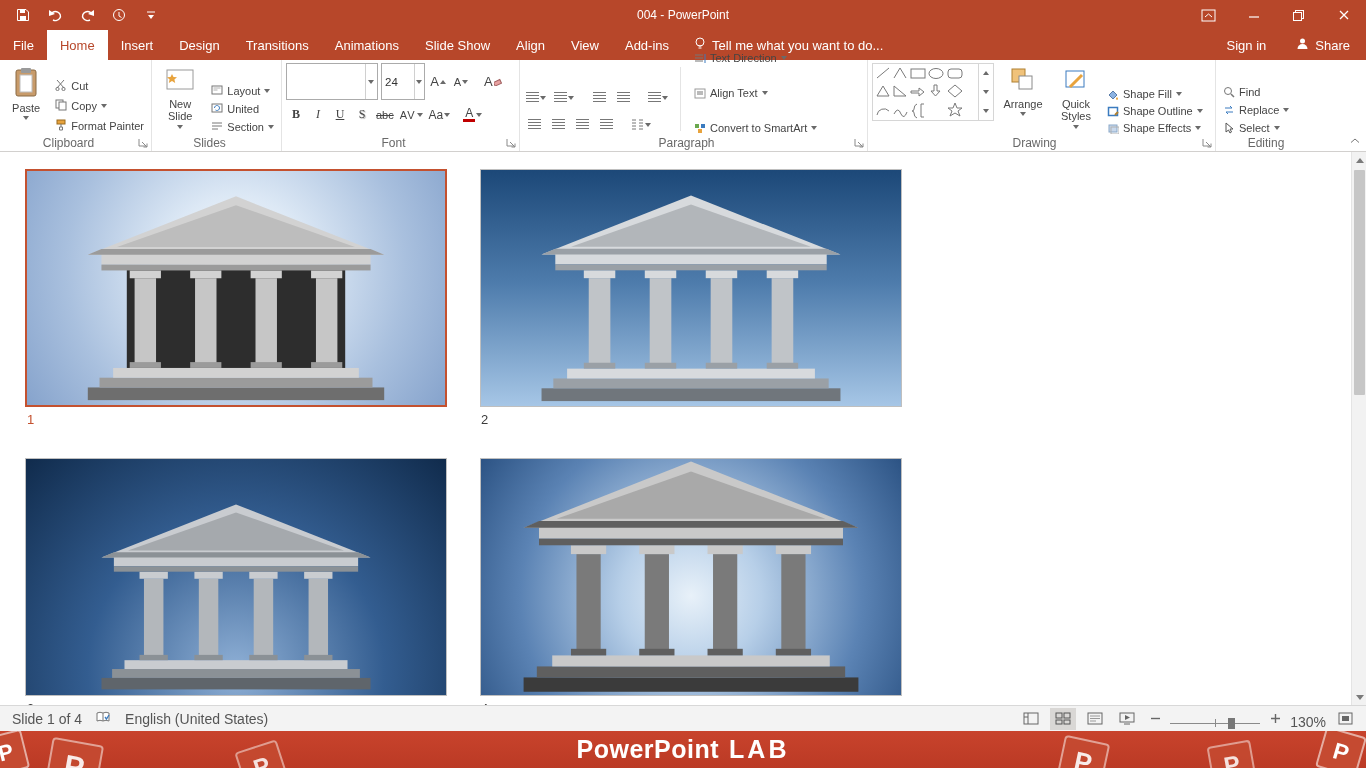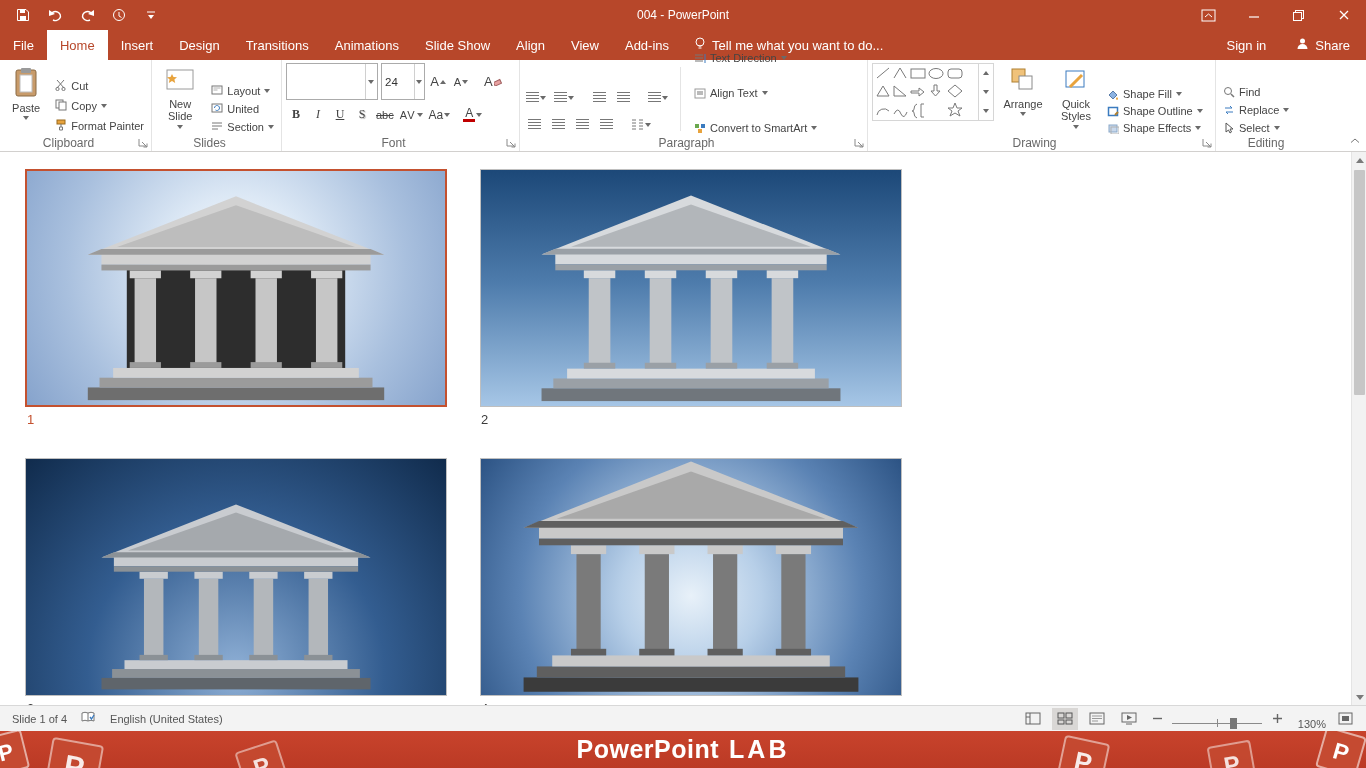--- a/index.html
+++ b/index.html
@@ -62,21 +62,21 @@
   .t2{--light:#d7dadd;--mid:#9aa0a6;--dark:#70767c;--shaft:#c0c4c8;--shade:#b2b6ba;--wall:transparent}
   .t3{--light:#c9ccd0;--mid:#8b9196;--dark:#5f656b;--shaft:#b3b7bb;--shade:#a5a9ad;--wall:transparent}
   .t4{--light:#c9c9c9;--mid:#5f5f5f;--dark:#3b3b3b;--shaft:#7a7a7a;--shade:#a9a9a9;--wall:transparent}
 
   
   .vscroll{position:absolute;right:0;top:152px;width:15px;height:553px;background:#f2f2f2;border-left:1px solid #e4e4e4}
   .vs-arrow{position:absolute;left:0;width:15px;height:16px;display:flex;align-items:center;justify-content:center;cursor:pointer}
   .vs-thumb{position:absolute;left:2px;width:11px;background:#c6c6c6;border-radius:1px;cursor:grab}
 
   
-  .statusbar{position:absolute;left:0;top:705px;width:100%;height:26px;background:#f3f3f3;border-top:1px solid #d8d8d8;display:flex;align-items:center;font-size:11px;color:#555}
+  .statusbar{position:absolute;left:0;top:705px;width:100%;height:26px;background:#f3f3f3;border-top:1px solid #d8d8d8;display:flex;align-items:center;font-size:14px;color:#555}
   .statusbar .left{display:flex;align-items:center;gap:14px;padding-left:12px}
   .statusbar .right{margin-left:auto;display:flex;align-items:center;gap:6px;padding-right:8px}
   .viewbtn{width:26px;height:22px;display:flex;align-items:center;justify-content:center;cursor:pointer}
   .viewbtn.active{background:#d9d7d5}
   .zoomwrap{display:flex;align-items:flex-end;gap:6px}
   .zoomtrack{position:relative;width:90px;height:14px;cursor:pointer}
   .zoomtrack .line{position:absolute;left:0;right:0;top:7px;height:1px;background:#8a8a8a}
   .zoomtrack .tick{position:absolute;left:45px;top:3px;width:1px;height:8px;background:#8a8a8a}
   .zoomtrack .thumb{position:absolute;left:58px;top:2px;width:7px;height:11px;background:#777;cursor:grab}
   .zoompct{min-width:34px;text-align:right;cursor:pointer}

